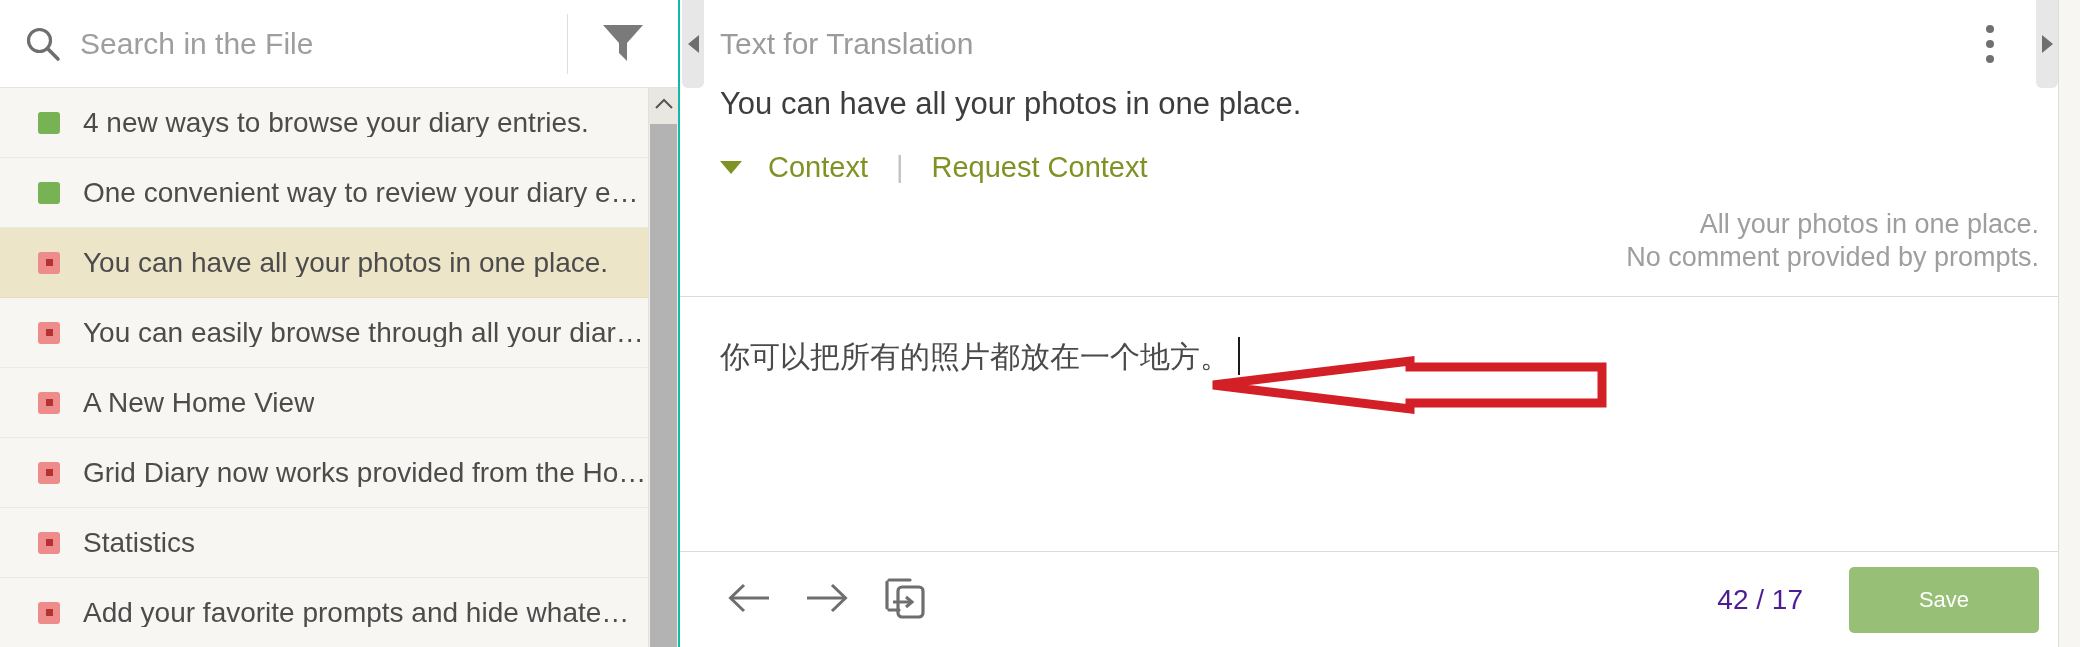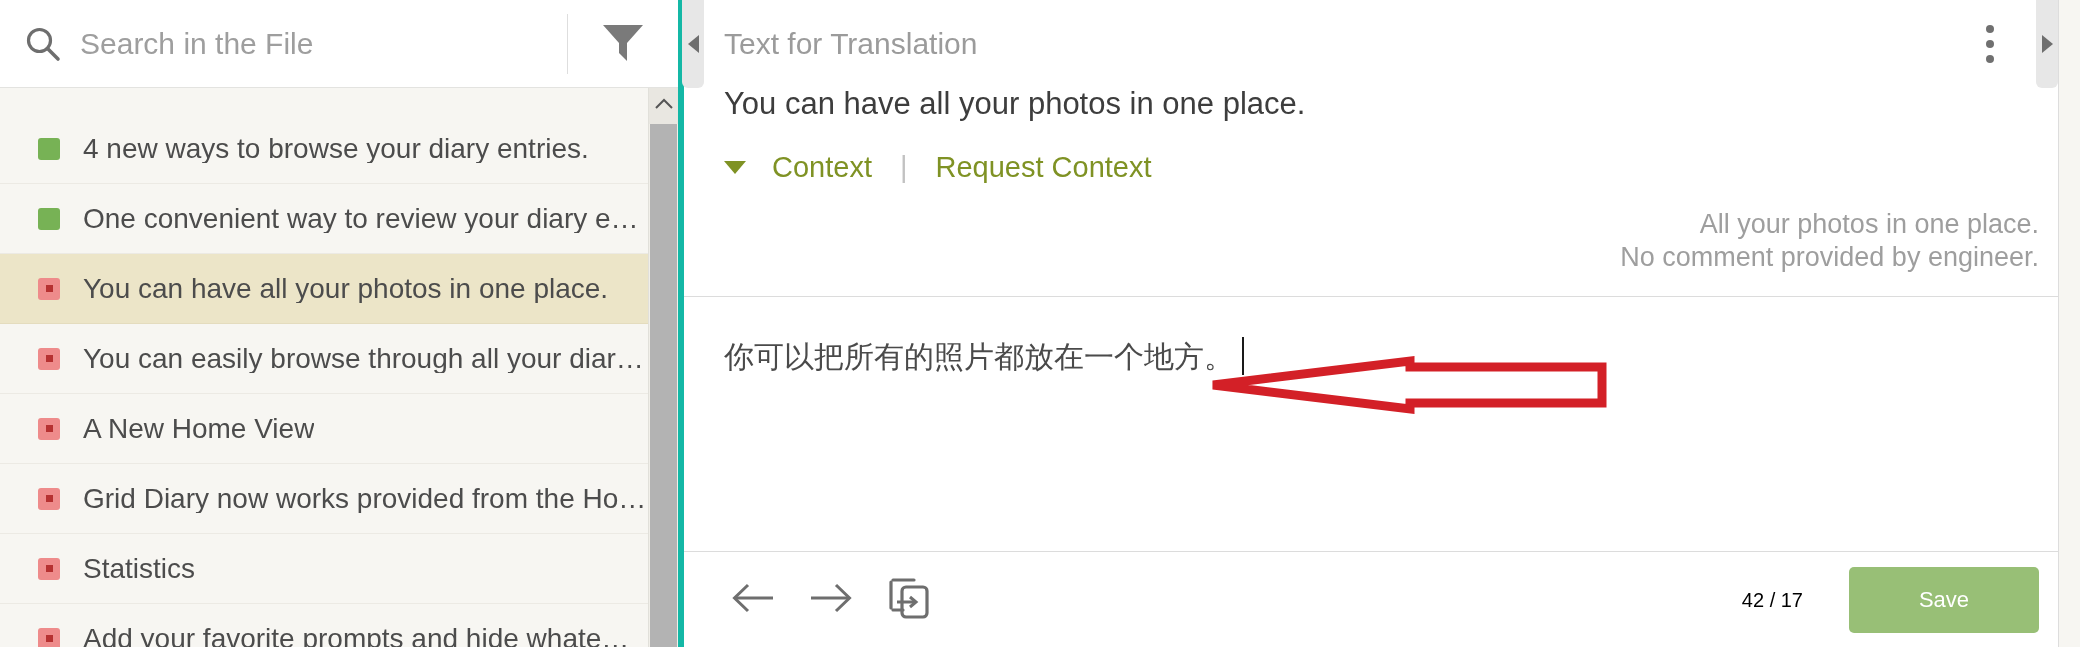--- a/index.html
+++ b/index.html
@@ -22,21 +22,20 @@
 
   
   .sidebar {
     position: relative;
     width: 678px;
     height: 647px;
     background: #f7f6f2;
     display: flex;
     flex-direction: column;
     flex: 0 0 678px;
-    gap: 26px;
   }
 
   .search-bar {
     height: 88px;
     flex: 0 0 88px;
     background: #ffffff;
     display: flex;
     align-items: center;
     border-bottom: 1px solid #e3e3e0;
     position: relative;
@@ -191,21 +190,21 @@
   .tri-right { border-left: 11px solid #6e6e6e; }
 
   
   .main {
     position: relative;
     flex: 1 1 auto;
     height: 647px;
     background: #ffffff;
     display: flex;
     flex-direction: column;
-    border-left: 6px solid #14b8a6;
+    border-left: 2px solid #14b8a6;
   }
 
   .main-header {
     height: 88px;
     flex: 0 0 88px;
     display: flex;
     align-items: center;
     padding-left: 40px;
     position: relative;
   }
@@ -333,22 +332,22 @@
     display: flex;
     align-items: center;
     justify-content: center;
     cursor: pointer;
     background: transparent;
     border: none;
     margin-right: 20px;
   }
   .tb-spacer { flex: 1 1 auto; }
   .counter {
-    font-size: 20px;
-    color: #000000;
+    font-size: 28px;
+    color: #4c1d95;
     margin-right: 46px;
     line-height: 1;
     white-space: nowrap;
   }
   .save-btn {
     width: 190px;
     height: 66px;
     background: #98bf76;
     color: #ffffff;
     border: none;
@@ -474,21 +473,21 @@
 
       <div class="context-links">
         <span class="ctx-caret"></span>
         <span class="ctx-link">Context</span>
         <span class="ctx-sep">|</span>
         <span class="ctx-link">Request Context</span>
       </div>
 
       <div class="ctx-body">
         <div class="ctx-line">All your photos in one place.</div>
-        <div class="ctx-line">No comment provided by engineer.</div>
+        <div class="ctx-line">No comment provided by prompts.</div>
       </div>
     </div>
 
     <div class="divider-h"></div>
 
     <div class="target-area">
       <span class="target-text">你可以把所有的照片都放在一个地方。</span><span class="caret"></span>
     </div>
 
     <div class="toolbar">

